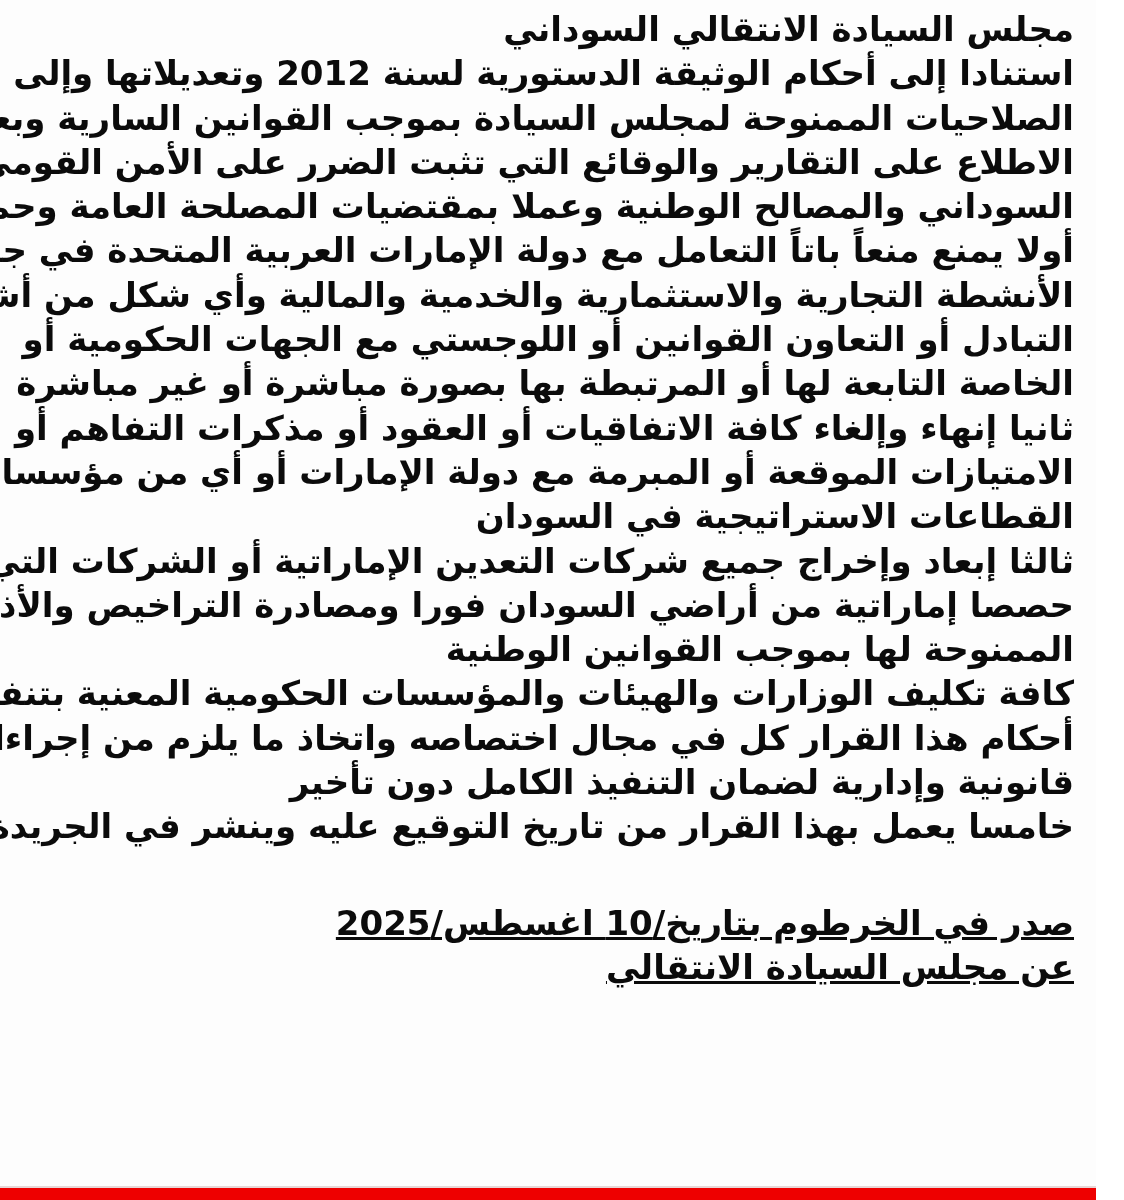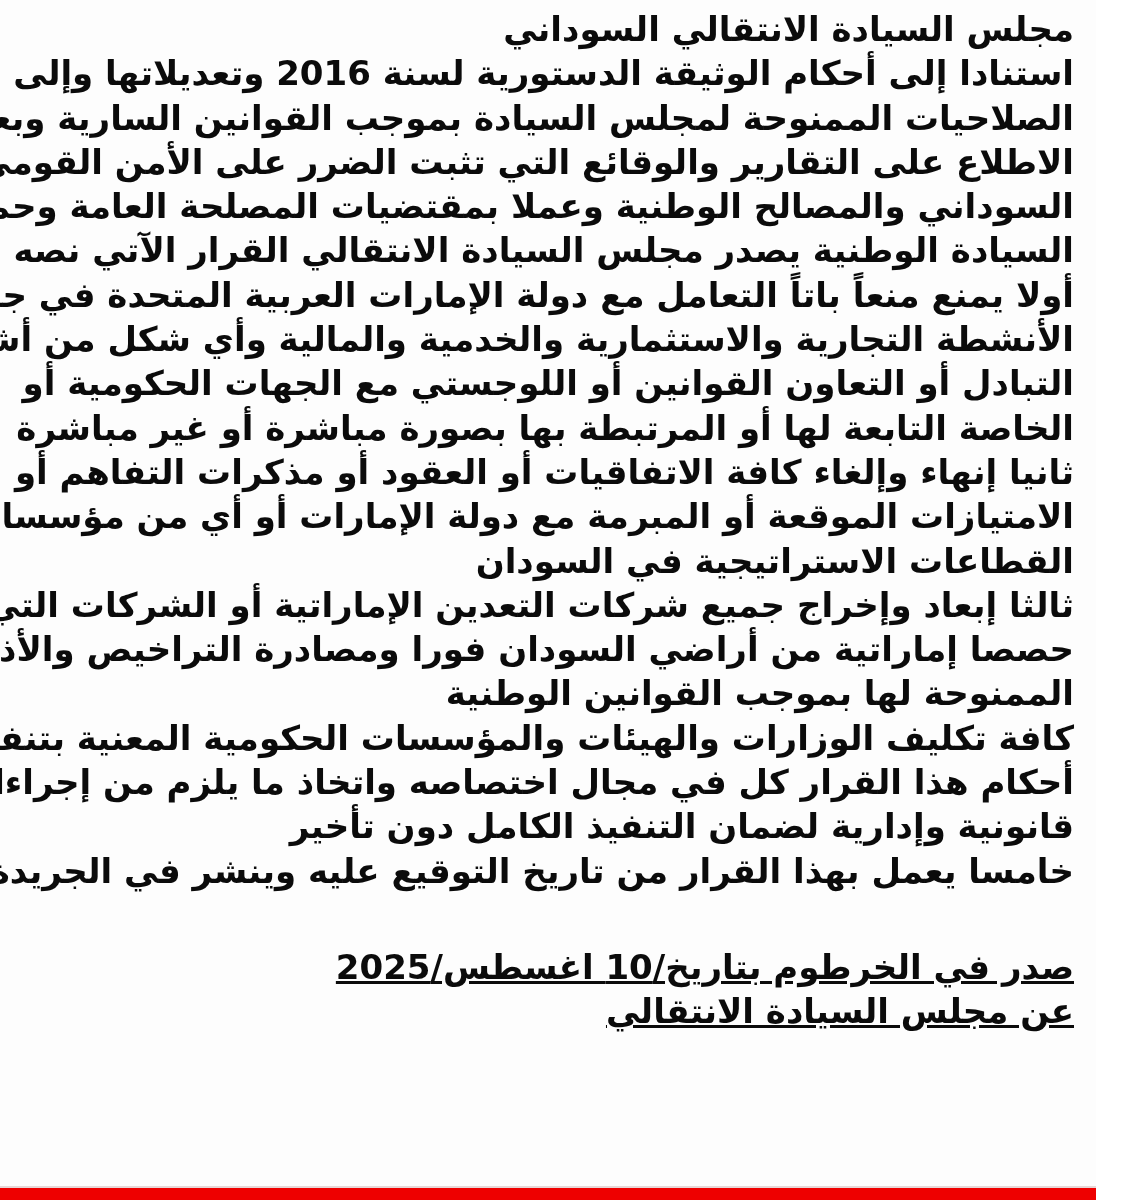--- a/index.html
+++ b/index.html
@@ -42,25 +42,24 @@
   }
 </style>
 </head>
 <body>
 
 <div class="page" style="background: rgb(253, 253, 253); color: rgb(11, 11, 11);">
   <div class="doc" dir="rtl">
 
     <div class="line">مجلس السيادة الانتقالي السوداني</div>
 
-    <div class="line">استنادا إلى أحكام الوثيقة الدستورية لسنة 2016 وتعديلاتها وإلى</div>
+    <div class="line">استنادا إلى أحكام الوثيقة الدستورية لسنة 2012 وتعديلاتها وإلى</div>
     <div class="line">الصلاحيات الممنوحة لمجلس السيادة بموجب القوانين السارية وبعد</div>
     <div class="line">الاطلاع على التقارير والوقائع التي تثبت الضرر على الأمن القومي</div>
     <div class="line">السوداني والمصالح الوطنية وعملا بمقتضيات المصلحة العامة وحماية</div>
-    <div class="line">السيادة الوطنية يصدر مجلس السيادة الانتقالي القرار الآتي نصه</div>
     <div class="line">أولا يمنع منعاً باتاً التعامل مع دولة الإمارات العربية المتحدة في جميع</div>
     <div class="line">الأنشطة التجارية والاستثمارية والخدمية والمالية وأي شكل من أشكال</div>
     <div class="line">التبادل أو التعاون القوانين أو اللوجستي مع الجهات الحكومية أو</div>
     <div class="line">الخاصة التابعة لها أو المرتبطة بها بصورة مباشرة أو غير مباشرة</div>
     <div class="line">ثانيا إنهاء وإلغاء كافة الاتفاقيات أو العقود أو مذكرات التفاهم أو</div>
     <div class="line">الامتيازات الموقعة أو المبرمة مع دولة الإمارات أو أي من مؤسساتها أو</div>
     <div class="line">القطاعات الاستراتيجية في السودان</div>
     <div class="line">ثالثا إبعاد وإخراج جميع شركات التعدين الإماراتية أو الشركات التي تملك</div>
     <div class="line">حصصا إماراتية من أراضي السودان فورا ومصادرة التراخيص والأذونات</div>
     <div class="line">الممنوحة لها بموجب القوانين الوطنية</div>

